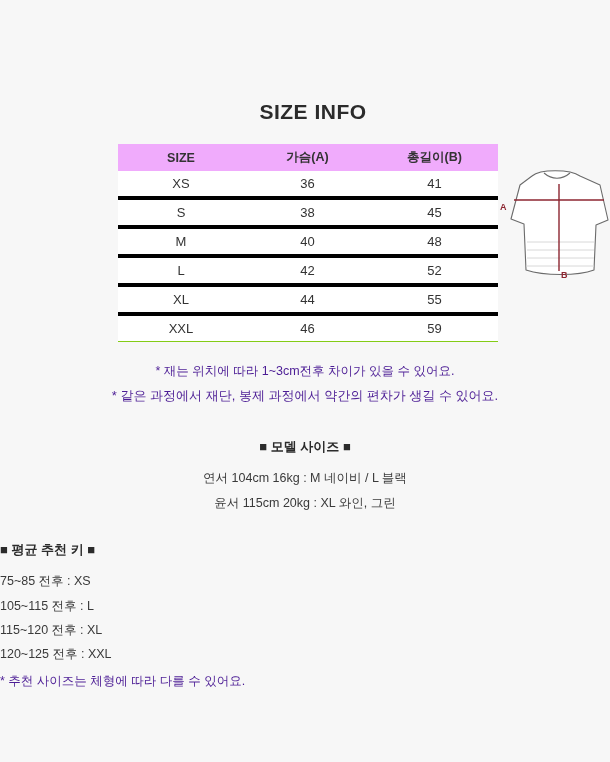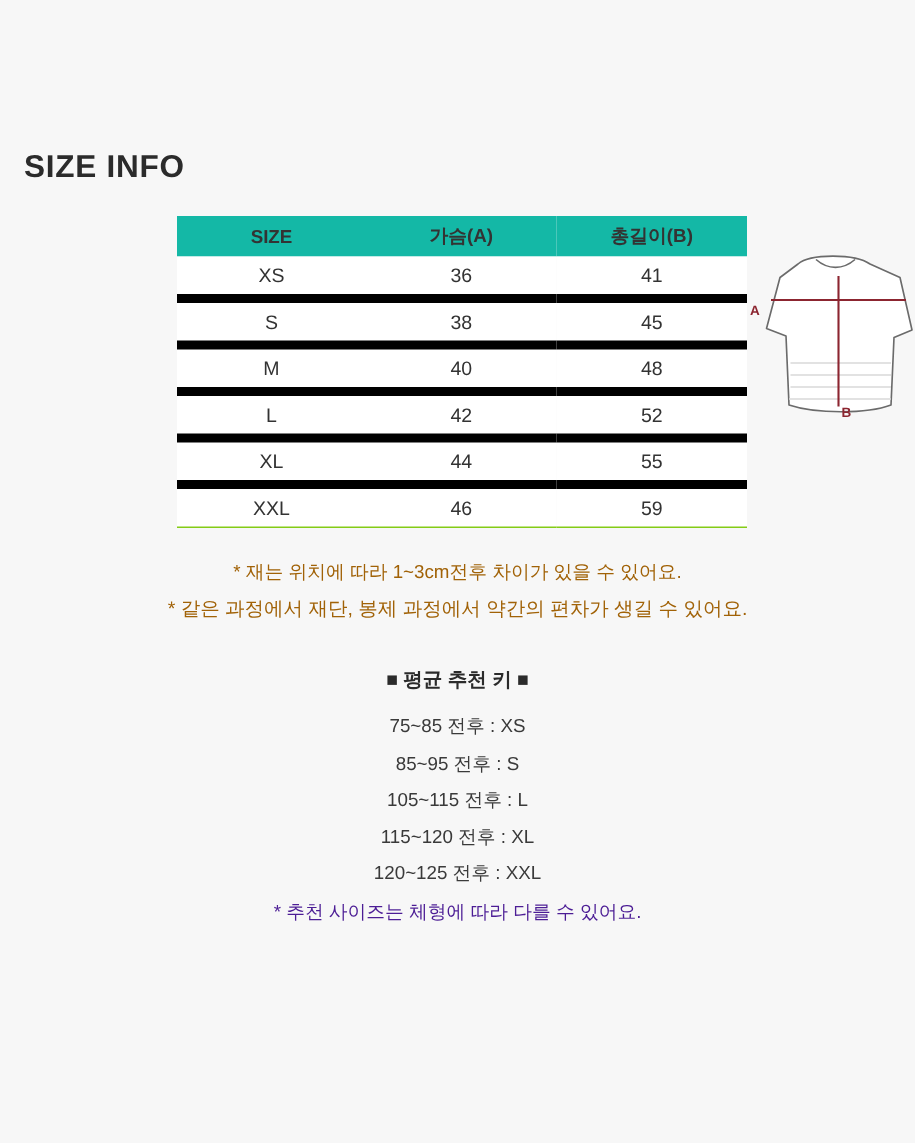--- a/index.html
+++ b/index.html
@@ -14,21 +14,21 @@
     color: #333;
     overflow: hidden;
   }
   .page {
     position: relative;
     width: 610px;
     height: 762px;
     box-sizing: border-box;
   }
   .header {
-    text-align: left;
+    text-align: center;
     padding-top: 100px;
     padding-left: 16px;
   }
   .title {
     font-size: 21px;
     font-weight: bold;
     color: #2b2b2b;
     letter-spacing: 0.5px;
     margin: 0;
   }
@@ -43,34 +43,34 @@
     position: relative;
     width: 374px;
     margin: 20px auto 0 auto;
   }
   table.size-table {
     border-collapse: collapse;
     width: 374px;
     table-layout: fixed;
   }
   table.size-table th {
-    background: #14b8a6;
+    background: #f0abfc;
     font-size: 12.5px;
     font-weight: bold;
     color: #333;
     height: 25px;
     text-align: center;
     border: none;
   }
   table.size-table td {
     font-size: 13px;
     text-align: center;
     height: 23px;
     color: #333;
-    border-bottom: 6px solid #000000;
+    border-bottom: 4px solid #000000;
     background: #fff;
   }
   table.size-table tr:last-child td {
     border-bottom: 1px solid #84cc16;
   }
   .col-size { width: 124px; }
   .col-a { width: 125px; }
   .col-b { width: 125px; }
 
   
@@ -98,21 +98,21 @@
     font-weight: bold;
     color: #8c2530;
   }
 
   .notes {
     text-align: center;
     margin-top: 18px;
   }
   .note-line {
     font-size: 12.5px;
-    color: #a16207;
+    color: #4c1d95;
     line-height: 1.9;
   }
   .note-line.big {
     font-size: 13px;
   }
 
   .section {
     text-align: center;
     margin-top: 30px;
   }
@@ -121,21 +121,21 @@
     font-weight: bold;
     color: #2b2b2b;
     margin-bottom: 10px;
   }
   .section-line {
     font-size: 12.5px;
     color: #3a3a3a;
     line-height: 1.95;
   }
   .section2 {
-    text-align: center;
+    text-align: left;
     margin-top: 26px;
   }
   .footnote {
     font-size: 12.5px;
     color: #4c1d95;
     margin-top: 6px;
   }
 </style>
 </head>
 <body>
@@ -207,24 +207,28 @@
       <span class="mark-a">A</span>
       <span class="mark-b">B</span>
     </div>
   </div>
 
   <div class="notes">
     <div class="note-line">* 재는 위치에 따라 1~3cm전후 차이가 있을 수 있어요.</div>
     <div class="note-line big">* 같은 과정에서 재단, 봉제 과정에서 약간의 편차가 생길 수 있어요.</div>
   </div>
 
+  <div class="section">
+    <div class="section-head">■ 모델 사이즈 ■</div>
+    <div class="section-line">연서 104cm 16kg : M 네이비 /  L 블랙</div>
+    <div class="section-line">윤서 115cm 20kg : XL 와인, 그린</div>
+  </div>
 
   <div class="section2">
     <div class="section-head">■ 평균 추천 키 ■</div>
     <div class="section-line">75~85 전후 : XS</div>
-    <div class="section-line">85~95 전후 : S</div>
     <div class="section-line">105~115 전후 : L</div>
     <div class="section-line">115~120 전후 : XL</div>
     <div class="section-line">120~125 전후 : XXL</div>
     <div class="footnote">* 추천 사이즈는 체형에 따라 다를 수 있어요.</div>
   </div>
 
 </div>
 
 </body></html>

